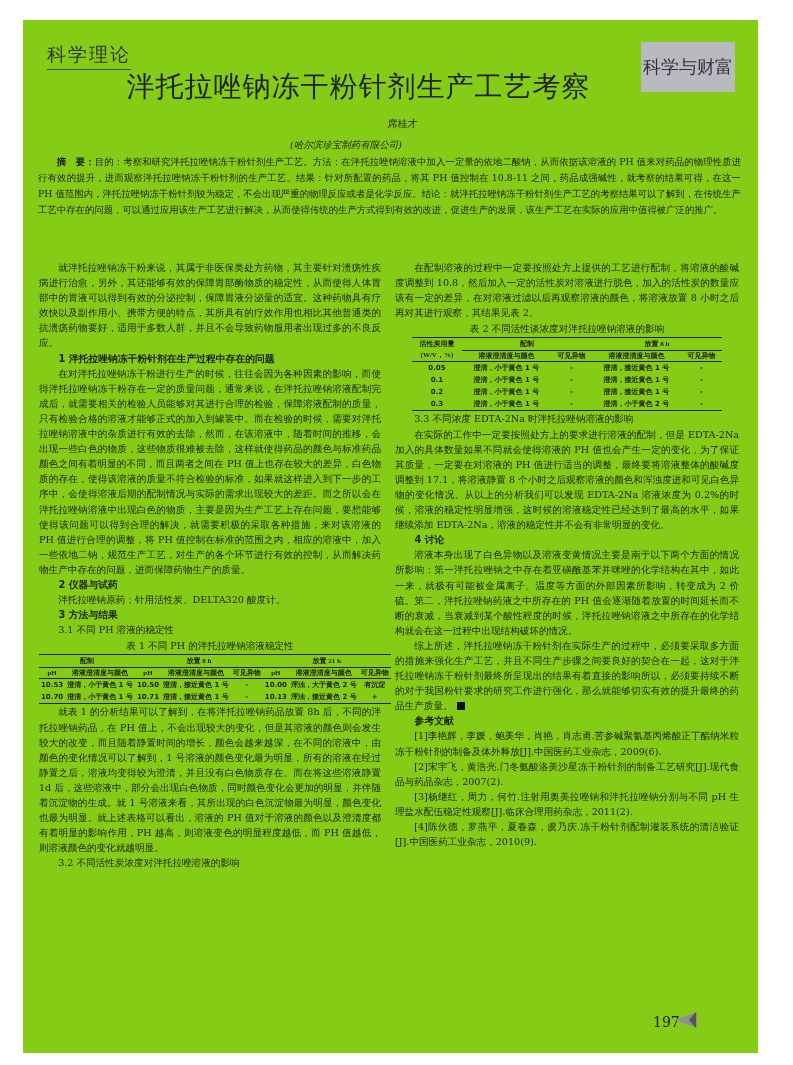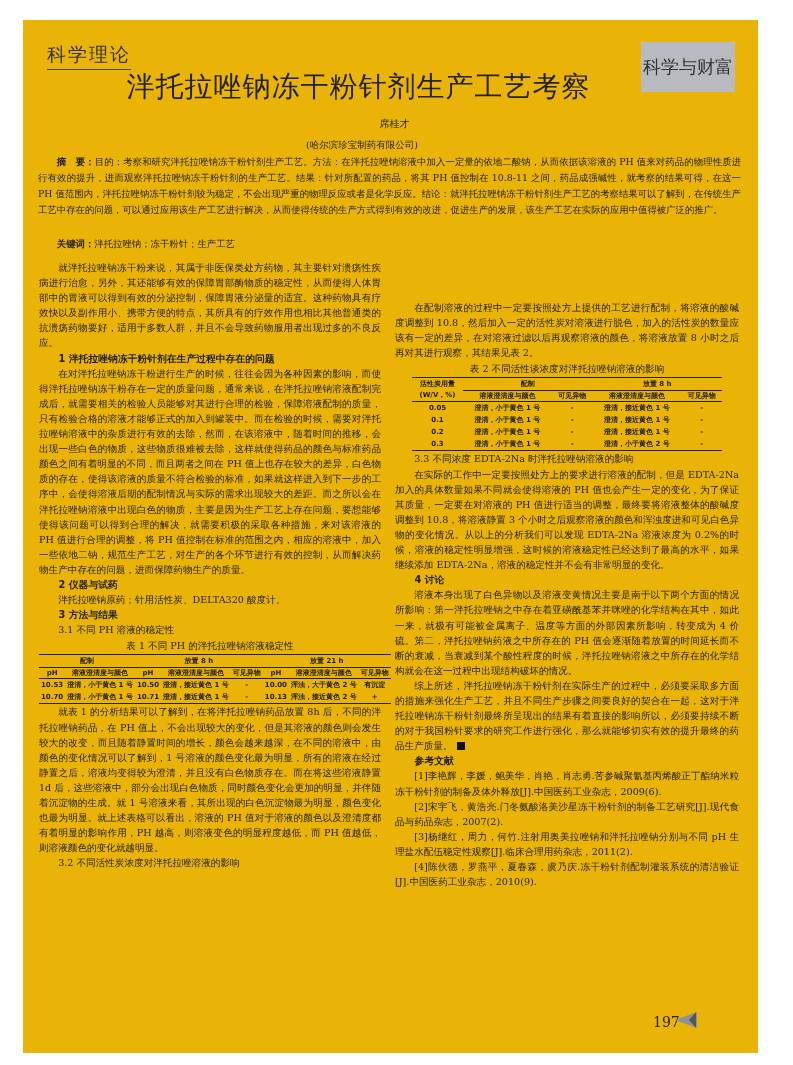--- a/index.html
+++ b/index.html
@@ -1,60 +1,57 @@
 <!DOCTYPE html>
 <html><head>
 <meta charset="utf-8">
 <style>
   html,body{margin:0;padding:0;background:#ffffff;}
   body{width:793px;height:1065px;position:relative;overflow:hidden;font-family:"DejaVu Serif","Liberation Serif",serif;color:#1e1e1e;}
-  .page{position:absolute;left:23px;top:20px;width:735px;height:1033px;background:#eab308;}
+  .page{position:absolute;left:23px;top:20px;width:735px;height:1033px;background:#84cc16;}
   .section-tag{position:absolute;left:24px;top:22px;font-size:19px;letter-spacing:2px;color:#333;border-bottom:1px solid #444;padding-bottom:1px;font-family:"DejaVu Sans","Liberation Sans",sans-serif;font-weight:300;}
   .journal{position:absolute;right:23px;top:22px;font-size:18px;color:#333;background:#b9babf;padding:13px 2px;font-family:"DejaVu Sans","Liberation Sans",sans-serif;}
   .title{position:absolute;left:0;width:671px;top:48px;text-align:center;font-size:28px;letter-spacing:1px;color:#222;font-family:"DejaVu Sans","Liberation Sans",sans-serif;font-weight:300;}
-  .author{position:absolute;left:4px;width:735px;top:97px;text-align:center;font-size:10px;}
-  .affil{position:absolute;left:16px;width:646px;top:119px;text-align:center;font-size:9.5px;}
+  .author{position:absolute;left:12px;width:735px;top:97px;text-align:center;font-size:10px;}
+  .affil{position:absolute;left:0;width:646px;top:119px;text-align:center;font-size:9.5px;font-style:italic;}
   .abstract{position:absolute;left:15px;top:134px;width:703px;font-size:9.4px;line-height:16px;text-align:justify;text-indent:2em;}
   .abstract b, .kw b{font-family:"DejaVu Sans","Liberation Sans",sans-serif;}
   .kw{position:absolute;left:15px;top:216px;width:703px;font-size:9.4px;line-height:16px;text-indent:2em;}
   .col{position:absolute;font-size:9.6px;line-height:15.1px;text-align:justify;}
   .col.left{left:16px;top:240px;width:342px;}
-  .col.right{left:372px;top:240px;width:344px;margin-top:40px;}
+  .col.right{left:372px;top:240px;width:344px;}
   .col p{margin:0;text-indent:2em;}
   .col h3{margin:0;font-size:9.8px;font-weight:bold;text-indent:2em;font-family:"DejaVu Sans","Liberation Sans",sans-serif;line-height:15.1px;}
   .col h4{margin:0;font-size:9.6px;font-weight:normal;text-indent:2em;line-height:15.1px;}
   .cap{text-align:center;font-size:9.6px;margin:1px 0 1px;}
   table{border-collapse:collapse;font-size:7px;font-weight:bold;font-family:"DejaVu Sans","Liberation Sans",sans-serif;}
   table.t1{width:272px;margin:0 auto;border-top:1.5px solid #222;border-bottom:1.5px solid #222;}
   table.t2{width:310px;margin:0 auto;border-top:1.5px solid #222;border-bottom:1.5px solid #222;}
   th,td{padding:0 2px;text-align:center;line-height:12px;white-space:nowrap;}
-  th{font-weight:bold;}
+  th{font-weight:bold;font-family:Liberation Serif, serif;}
   tr.grp th{border-bottom:1px solid #222;}
   tr.sub th{border-bottom:1px solid #222;line-height:10px;}
   .refs p{text-indent:2em;}
   .endmark{display:inline-block;width:8px;height:8px;background:#111;margin-left:4px;vertical-align:-1px;}
   .pageno{position:absolute;left:630px;top:994px;font-size:14px;color:#222;}
   .arrow{position:absolute;left:652px;top:992px;width:0;height:0;border-top:8px solid transparent;border-bottom:8px solid transparent;border-right:22px solid #8f9096;}
   .arrow2{position:absolute;left:666px;top:992px;width:7px;height:16px;background:#555;clip-path:polygon(100% 0,100% 100%,0 50%);}
 </style>
 </head>
 <body>
 
 <div class="page">
   <div class="section-tag">科学理论</div>
   <div class="journal">科学与财富</div>
   <div class="title">泮托拉唑钠冻干粉针剂生产工艺考察</div>
   <div class="author">席桂才</div>
   <div class="affil">(哈尔滨珍宝制药有限公司)</div>
 
   <div class="abstract">
     <b>摘　要：</b><span>目的：考察和研究泮托拉唑钠冻干粉针剂生产工艺。方法：在泮托拉唑钠溶液中加入一定量的依地二酸钠，从而依据该溶液的 PH 值来对药品的物理性质进行有效的提升，进而观察泮托拉唑钠冻干粉针剂的生产工艺。结果：针对所配置的药品，将其 PH 值控制在 10.8-11 之间，药品成强碱性，就考察的结果可得，在这一 PH 值范围内，泮托拉唑钠冻干粉针剂较为稳定，不会出现严重的物理反应或者是化学反应。结论：就泮托拉唑钠冻干粉针剂生产工艺的考察结果可以了解到，在传统生产工艺中存在的问题，可以通过应用该生产工艺进行解决，从而使得传统的生产方式得到有效的改进，促进生产的发展，该生产工艺在实际的应用中值得被广泛的推广。</span>
-  </div>
-  <div class="kw">
-    <b>关键词：</b><span>泮托拉唑钠；冻干粉针；生产工艺</span>
   </div>
 
   <div class="col left">
     <p>就泮托拉唑钠冻干粉来说，其属于非医保类处方药物，其主要针对溃疡性疾病进行治愈，另外，其还能够有效的保障胃部酶物质的稳定性，从而使得人体胃部中的胃液可以得到有效的分泌控制，保障胃液分泌量的适宜。这种药物具有疗效快以及副作用小、携带方便的特点，其所具有的疗效作用也相比其他普通类的抗溃疡药物要好，适用于多数人群，并且不会导致药物服用者出现过多的不良反应。</p>
     <h3>1 泮托拉唑钠冻干粉针剂在生产过程中存在的问题</h3>
     <p>在对泮托拉唑钠冻干粉进行生产的时候，往往会因为各种因素的影响，而使得泮托拉唑钠冻干粉存在一定的质量问题，通常来说，在泮托拉唑钠溶液配制完成后，就需要相关的检验人员能够对其进行合理的检验，保障溶液配制的质量，只有检验合格的溶液才能够正式的加入到罐装中。而在检验的时候，需要对泮托拉唑钠溶液中的杂质进行有效的去除，然而，在该溶液中，随着时间的推移，会出现一些白色的物质，这些物质很难被去除，这样就使得药品的颜色与标准药品颜色之间有着明显的不同，而且两者之间在 PH 值上也存在较大的差异，白色物质的存在，使得该溶液的质量不符合检验的标准，如果就这样进入到下一步的工序中，会使得溶液后期的配制情况与实际的需求出现较大的差距。而之所以会在泮托拉唑钠溶液中出现白色的物质，主要是因为生产工艺上存在问题，要想能够使得该问题可以得到合理的解决，就需要积极的采取各种措施，来对该溶液的 PH 值进行合理的调整，将 PH 值控制在标准的范围之内，相应的溶液中，加入一些依地二钠，规范生产工艺，对生产的各个环节进行有效的控制，从而解决药物生产中存在的问题，进而保障药物生产的质量。</p>
     <h3>2 仪器与试药</h3>
     <p>泮托拉唑钠原药；针用活性炭、DELTA320 酸度计。</p>
     <h3>3 方法与结果</h3>
     <h4>3.1 不同 PH 溶液的稳定性</h4>
@@ -145,23 +142,23 @@
       <tr>
         <td>0.3</td>
             <td>澄清，小于黄色 1 号</td>
             <td>-</td>
             <td>澄清，小于黄色 2 号</td>
             <td>-</td>
       </tr>
     </tbody>
       </table>
     <h4>3.3 不同浓度 EDTA-2Na 时泮托拉唑钠溶液的影响</h4>
-    <p>在实际的工作中一定要按照处方上的要求进行溶液的配制，但是 EDTA-2Na 加入的具体数量如果不同就会使得溶液的 PH 值也会产生一定的变化，为了保证其质量，一定要在对溶液的 PH 值进行适当的调整，最终要将溶液整体的酸碱度调整到 10.8，将溶液静置 3 个小时之后观察溶液的颜色和浑浊度进和可见白色异物的变化情况。从以上的分析我们可以发现 EDTA-2Na 溶液浓度为 0.2%的时候，溶液的稳定性明显增强，这时候的溶液稳定性已经达到了最高的水平，如果继续添加 EDTA-2Na，溶液的稳定性并不会有非常明显的变化。</p>
+    <p>在实际的工作中一定要按照处方上的要求进行溶液的配制，但是 EDTA-2Na 加入的具体数量如果不同就会使得溶液的 PH 值也会产生一定的变化，为了保证其质量，一定要在对溶液的 PH 值进行适当的调整，最终要将溶液整体的酸碱度调整到 17.1，将溶液静置 8 个小时之后观察溶液的颜色和浑浊度进和可见白色异物的变化情况。从以上的分析我们可以发现 EDTA-2Na 溶液浓度为 0.2%的时候，溶液的稳定性明显增强，这时候的溶液稳定性已经达到了最高的水平，如果继续添加 EDTA-2Na，溶液的稳定性并不会有非常明显的变化。</p>
     <h3>4 讨论</h3>
-    <p>溶液本身出现了白色异物以及溶液变黄情况主要是南于以下两个方面的情况所影响：第一泮托拉唑钠之中存在着亚磺酰基苯并咪唑的化学结构在其中，如此一来，就极有可能被金属离子、温度等方面的外部因素所影响，转变成为 4 价硫。第二，泮托拉唑钠药液之中所存在的 PH 值会逐渐随着放置的时间延长而不断的衰减，当衰减到某个酸性程度的时候，泮托拉唑钠溶液之中所存在的化学结构就会在这一过程中出现结构破坏的情况。</p>
+    <p>溶液本身出现了白色异物以及溶液变黄情况主要是南于以下两个方面的情况所影响：第一泮托拉唑钠之中存在着亚磺酰基苯并咪唑的化学结构在其中，如此一来，就极有可能被金属离子、温度等方面的外部因素所影响，转变成为 2 价硫。第二，泮托拉唑钠药液之中所存在的 PH 值会逐渐随着放置的时间延长而不断的衰减，当衰减到某个酸性程度的时候，泮托拉唑钠溶液之中所存在的化学结构就会在这一过程中出现结构破坏的情况。</p>
     <p><span>综上所述，泮托拉唑钠冻干粉针剂在实际生产的过程中，必须要采取多方面的措施来强化生产工艺，并且不同生产步骤之间要良好的契合在一起，这对于泮托拉唑钠冻干粉针剂最终所呈现出的结果有着直接的影响所以，必须要持续不断的对于我国粉针要求的研究工作进行强化，那么就能够切实有效的提升最终的药品生产质量。</span><span class="endmark"></span></p>
     <h3>参考文献</h3>
     <div class="refs">
       <p>[1]李艳辉，李媛，鲍美华，肖艳，肖志勇.苦参碱聚氰基丙烯酸正丁酯纳米粒冻干粉针剂的制备及体外释放[J].中国医药工业杂志，2009(6).</p>
       <p>[2]宋宇飞，黄浩亮.门冬氨酸洛美沙星冻干粉针剂的制备工艺研究[J].现代食品与药品杂志，2007(2).</p>
       <p>[3]杨继红，周力，何竹.注射用奥美拉唑钠和泮托拉唑钠分别与不同 pH 生理盐水配伍稳定性观察[J].临床合理用药杂志，2011(2).</p>
       <p>[4]陈伙德，罗燕平，夏春森，虞乃庆.冻干粉针剂配制灌装系统的清洁验证[J].中国医药工业杂志，2010(9).</p>
     </div>
   </div>
 

